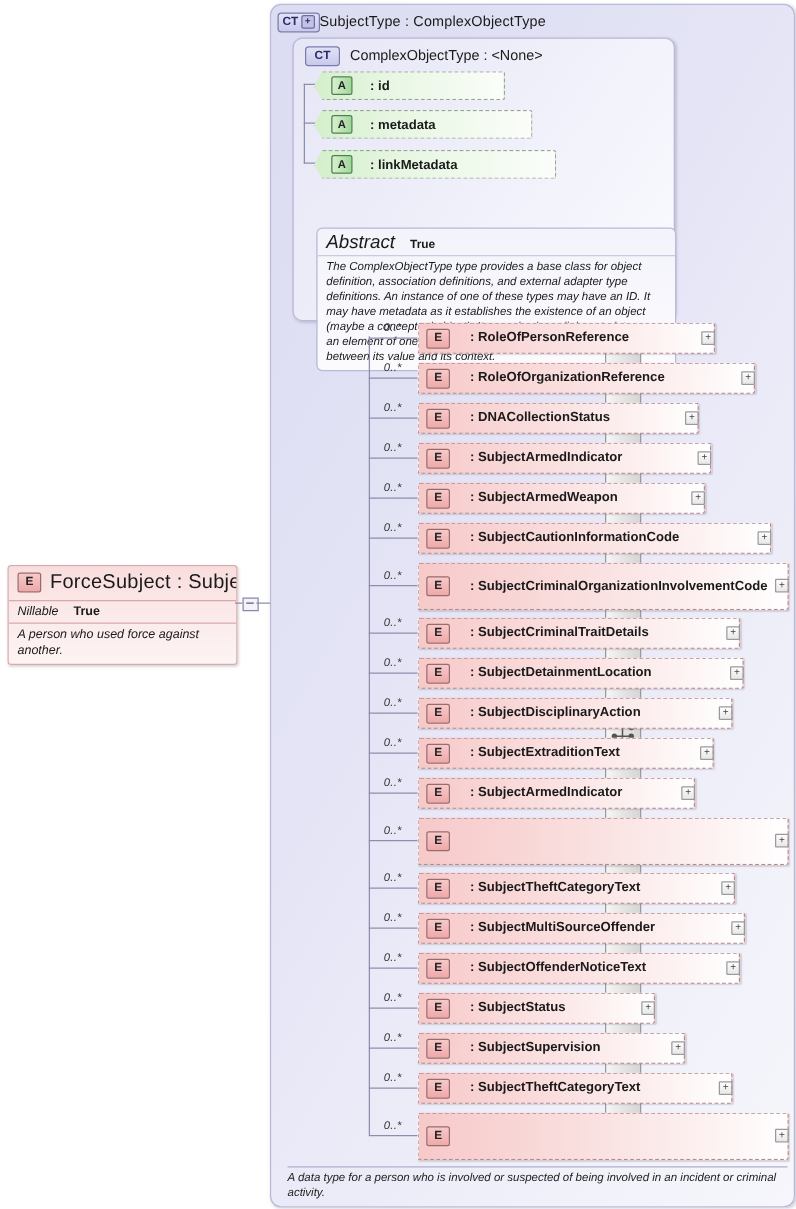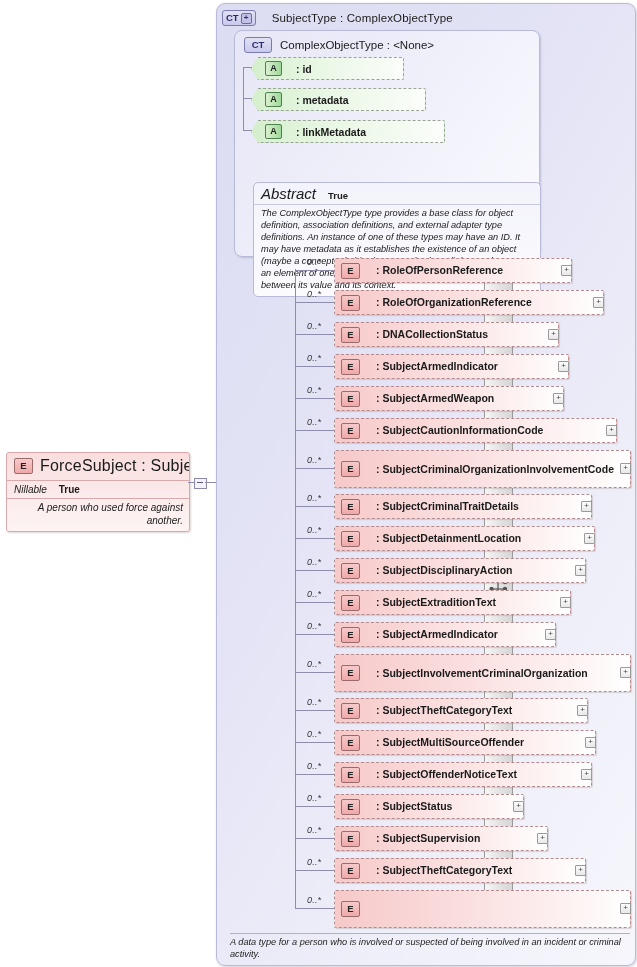--- a/index.html
+++ b/index.html
@@ -13,21 +13,21 @@
   
   #force-box{
     left:6px;top:452px;width:182px;
     border:1px solid #d9a9ad;border-radius:3px;
     background:linear-gradient(to bottom,#f9dddd 0%,#fbe9e9 45%,#fdf4f4 100%);
     box-shadow:1px 1px 2px rgba(120,100,100,.25);
     overflow:hidden;
   }
   #force-box .hdr{display:flex;align-items:center;gap:7px;padding:4px 6px 5px 7px;}
   #force-box .title{font-size:16px;letter-spacing:.2px;white-space:nowrap;}
-  .rowline{border-top:1px solid #d9a9ad;text-align:right;}
+  .rowline{border-top:1px solid #d9a9ad;}
   #force-box .prop{display:flex;align-items:baseline;gap:12px;padding:3px 6px 3px 7px;}
   #force-box .prop .k{font-style:italic;font-size:10px;}
   #force-box .prop .v{font-size:10px;font-weight:bold;}
   #force-box .doc{padding:3px 6px 4px 7px;font-style:italic;font-size:10px;line-height:1.25;}
 
   
   .badge{
     display:inline-block;width:17px;height:14px;line-height:13px;text-align:center;
     font-size:9.5px;font-weight:bold;border:1px solid #9a6b6b;border-radius:2px;
     background:linear-gradient(to bottom,#f7c9c9,#efa9a9);color:#222;flex:none;
@@ -48,21 +48,21 @@
   }
 
   
   #type-panel{
     left:216px;top:3px;width:418px;height:961px;
     border:1px solid #b9b9d8;border-radius:9px;
     background:linear-gradient(120deg,#dcdcf2 0%,#e4e4f6 40%,#eeeef9 70%,#f6f6fc 100%);
     box-shadow:1px 1px 3px rgba(90,90,130,.3);
     overflow:hidden;
   }
-  #type-panel>.phdr{display:flex;align-items:center;gap:16px;padding:6px 0 0 5px;}
+  #type-panel>.phdr{display:flex;align-items:center;gap:0;padding:6px 0 0 5px;}
   #type-panel>.phdr .ptitle{font-size:11.5px;letter-spacing:.15px;}
 
   
   #base-panel{
     position:absolute;left:17px;top:26px;width:304px;height:225px;
     border:1px solid #b9b9d8;border-radius:8px;
     background:linear-gradient(125deg,#e6e6f6 0%,#efeffa 45%,#fafaff 100%);
     box-shadow:1px 1px 2px rgba(90,90,130,.25);
   }
   #base-panel .phdr{display:flex;align-items:center;gap:8px;padding:6px 0 0 9px;}
@@ -308,21 +308,20 @@
         <span class="badge">E</span>
         <span class="ref"><ref></ref></span>
         <span class="nm">: SubjectArmedIndicator</span>
       </div>
       <div class="card" style="left: 90px; top: 616.5px;">0..*</div>
       <div class="hline" style="left: 78px; top: 629.5px; width: 39px;"></div>
       <div class="exp" style="left: 328px; top: 624.5px;">+</div>
       <div class="el-row wrap" style="left: 117px; top: 650px; width: 283px; height: 36px;">
         <span class="badge">E</span>
         <span class="ref"><ref></ref></span>
-        <span class="nm">: SubjectInvolvementCriminalOrganization</span>
       </div>
       <div class="card" style="left: 90px; top: 655px;">0..*</div>
       <div class="hline" style="left: 78px; top: 668px; width: 39px;"></div>
       <div class="exp" style="left: 403px; top: 663px;">+</div>
       <div class="el-row" style="left: 117px; top: 694px; width: 240px; height: 23px;">
         <span class="badge">E</span>
         <span class="ref"><ref></ref></span>
         <span class="nm">: SubjectTheftCategoryText</span>
       </div>
       <div class="card" style="left: 90px; top: 692.5px;">0..*</div>

